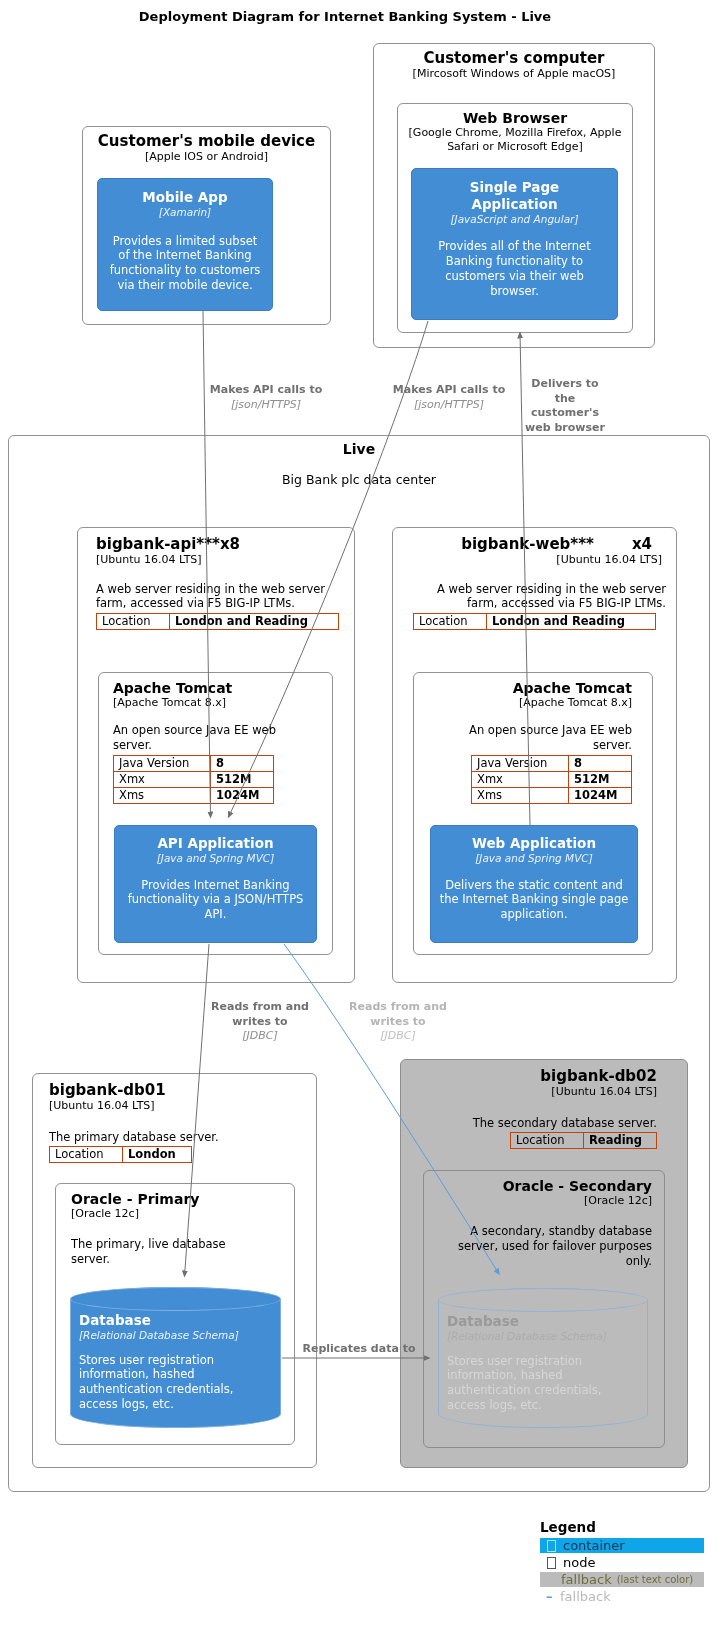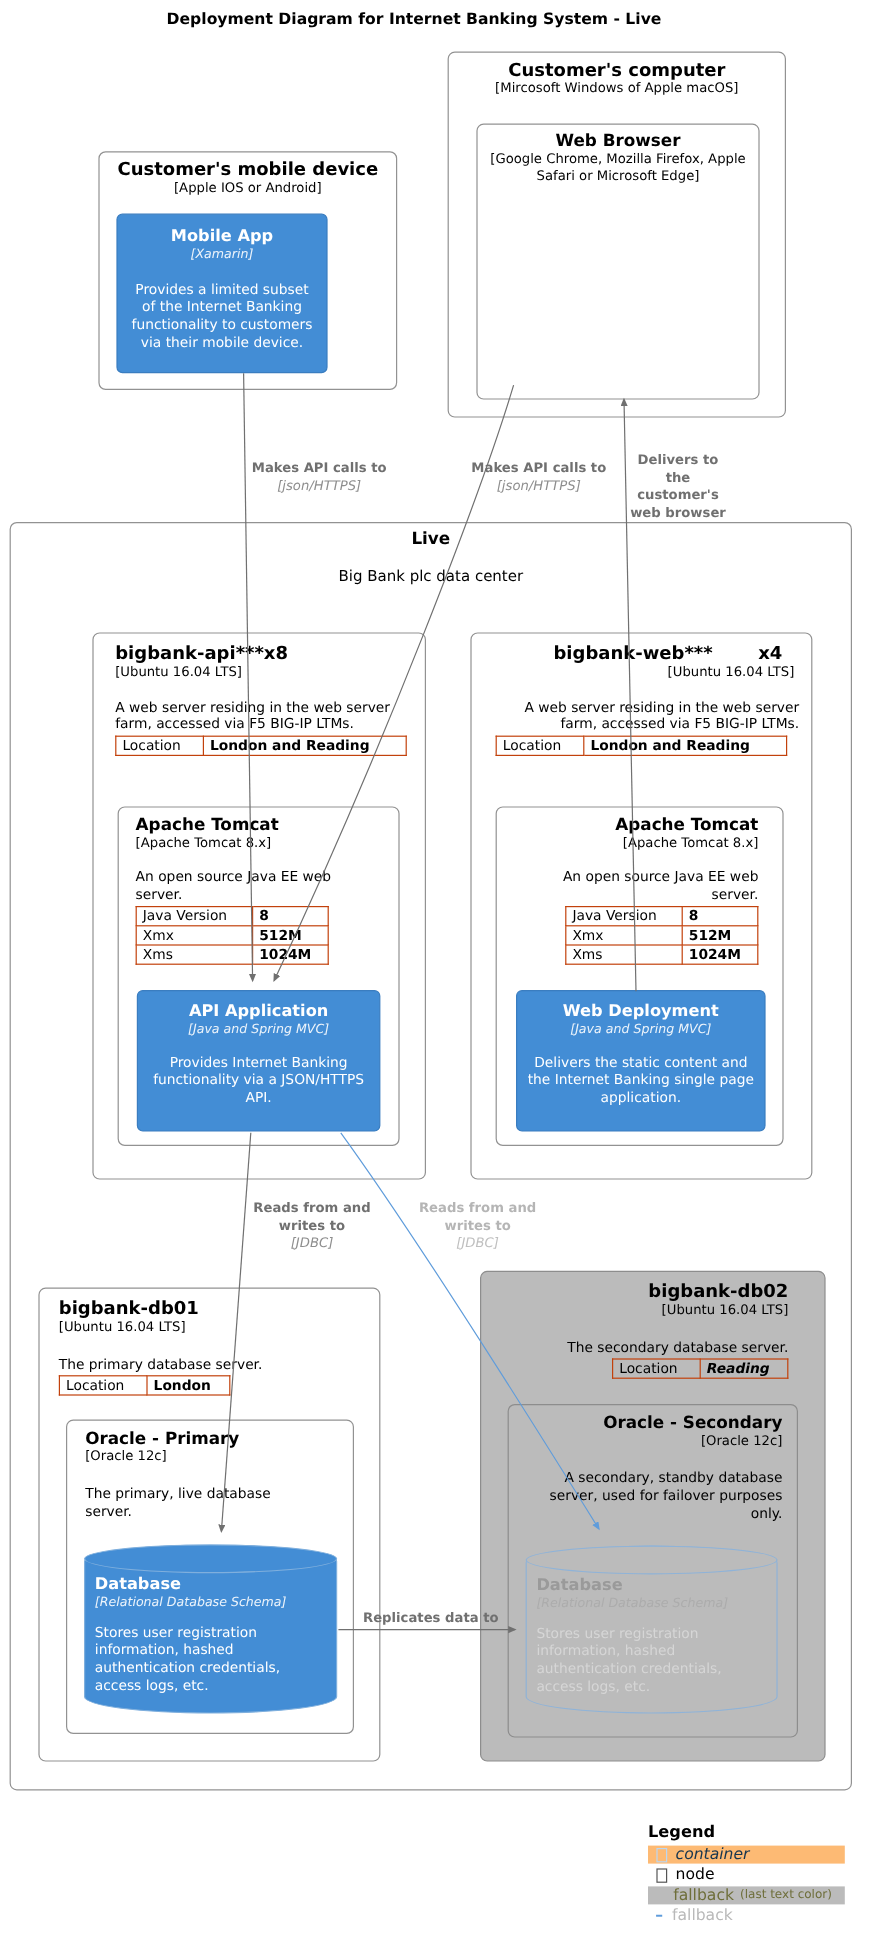--- a/index.html
+++ b/index.html
@@ -51,21 +51,21 @@
           text-align:center;line-height:1.32;}
   .elabel .etech{font-weight:normal;font-style:italic;color:#8e8e8e;}
   .elabel.light{color:#b5b5b5;}
   .elabel.light .etech{color:#bfbfbf;}
 
   
   .legend{position:absolute;left:540px;top:1519px;width:164px;font-size:13px;}
   .legend .lg-title{font-weight:bold;color:#000;font-size:13.5px;margin-bottom:3px;}
   .lg-row{height:15px;line-height:15px;margin-bottom:2px;display:flex;align-items:center;}
   .lg-row .glyph{display:inline-block;width:7px;height:10px;border:1px solid #555;margin:0 7px 0 7px;}
-  .lg-row.blue{background:#fdba74;color:#16354f;font-style:italic;}
+  .lg-row.blue{background:#0ea5e9;color:#16354f;}
   .lg-row.blue .glyph{border-color:#bcd6ef;}
   .lg-row.graybg{background:#bbbbbb;color:#6e6e3a;padding-left:21px;}
   .lg-row .note{font-size:10px;margin-left:5px;}
   .lg-row.plain{color:#b9b9b9;}
   .lg-row.plain .dash{color:#5f9cdb;font-weight:bold;width:14px;margin-left:6px;display:inline-block;}
 
   svg.edges{position:absolute;left:0;top:0;pointer-events:none;}
 </style>
 </head>
 <body>
@@ -85,20 +85,25 @@
   </div>
 
   <div class="node" style="left:373px;top:43px;width:282px;height:305px;">
     <div class="n-title t-center" style="margin-top:6px;">Customer's computer</div>
     <div class="n-tech t-center">[Mircosoft Windows of Apple macOS]</div>
   </div>
   <div class="node" style="left:397px;top:103px;width:236px;height:230px;">
     <div class="n-title sm t-center" style="margin-top:6px;">Web Browser</div>
     <div class="n-tech t-center" style="margin:0 8px;">[Google Chrome, Mozilla Firefox, Apple Safari or Microsoft Edge]</div>
   </div>
+  <div class="cbox" style="left:411px;top:168px;width:207px;height:152px;">
+    <div class="c-title" style="margin:10px auto 0;width:130px;">Single Page Application</div>
+    <div class="c-tech">[JavaScript and Angular]</div>
+    <div class="c-desc" style="margin:13px 9px 0;">Provides all of the Internet Banking functionality to customers via their web browser.</div>
+  </div>
 
   <div class="elabel" style="left:203px;top:383px;width:126px;">
     <div>Makes API calls to</div>
     <div class="etech">[json/HTTPS]</div>
   </div>
   <div class="elabel" style="left:386px;top:383px;width:126px;">
     <div>Makes API calls to</div>
     <div class="etech">[json/HTTPS]</div>
   </div>
   <div class="elabel" style="left:521px;top:377px;width:88px;">
@@ -183,21 +188,21 @@
         <td class="v">512M</td>
       </tr>
       <tr>
         <td>Xms</td>
         <td class="v">1024M</td>
       </tr>
     </tbody>
       </table>
   </div>
   <div class="cbox" style="left:430px;top:825px;width:208px;height:118px;">
-    <div class="c-title" style="margin-top:9px;">Web Deployment</div>
+    <div class="c-title" style="margin-top:9px;">Web Application</div>
     <div class="c-tech">[Java and Spring MVC]</div>
     <div class="c-desc" style="margin:12px 8px 0;">Delivers the static content and the Internet Banking single page application.</div>
   </div>
 
   <div class="elabel" style="left:210px;top:1000px;width:100px;">
     <div>Reads from and writes to</div>
     <div class="etech">[JDBC]</div>
   </div>
   <div class="elabel light" style="left:348px;top:1000px;width:100px;">
     <div>Reads from and writes to</div>
@@ -233,21 +238,21 @@
   </div>
 
   <div class="node gray" style="left:400px;top:1059px;width:288px;height:409px;">
     <div class="n-title t-right" style="margin:8px 30px 0 14px;">bigbank-db02</div>
     <div class="n-tech t-right" style="margin-right:30px;">[Ubuntu 16.04 LTS]</div>
     <div class="n-desc t-right" style="margin:16px 30px 0 14px;">The secondary database server.</div>
     <table class="kv" style="margin:2px 30px 0 auto;">
       <tbody>
           <tr>
         <td style="width:62px;">Location</td>
-        <td class="v" style="width:62px;font-style:italic;">Reading</td>
+        <td class="v" style="width:62px;">Reading</td>
       </tr>
     </tbody>
       </table>
   </div>
 
   <div class="node gray" style="left:423px;top:1170px;width:242px;height:278px;">
     <div class="n-title sm t-right" style="margin:7px 12px 0 10px;">Oracle - Secondary</div>
     <div class="n-tech t-right" style="margin-right:12px;">[Oracle 12c]</div>
     <div class="n-desc t-right" style="margin:16px 12px 0 20px;">A secondary, standby database server, used for failover purposes only.</div>
   </div>

